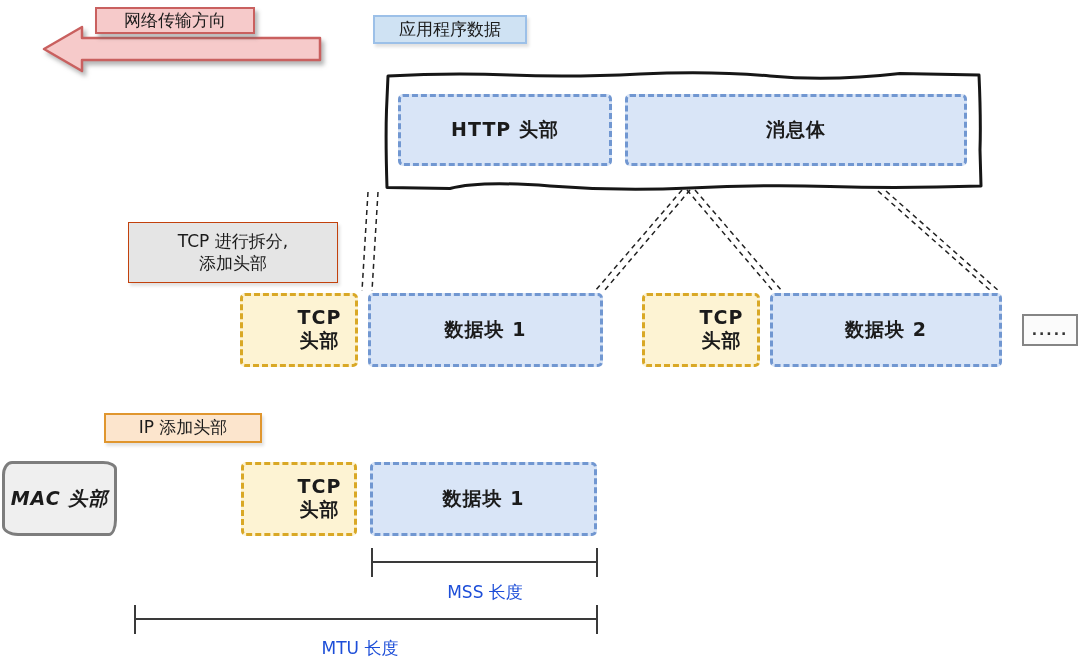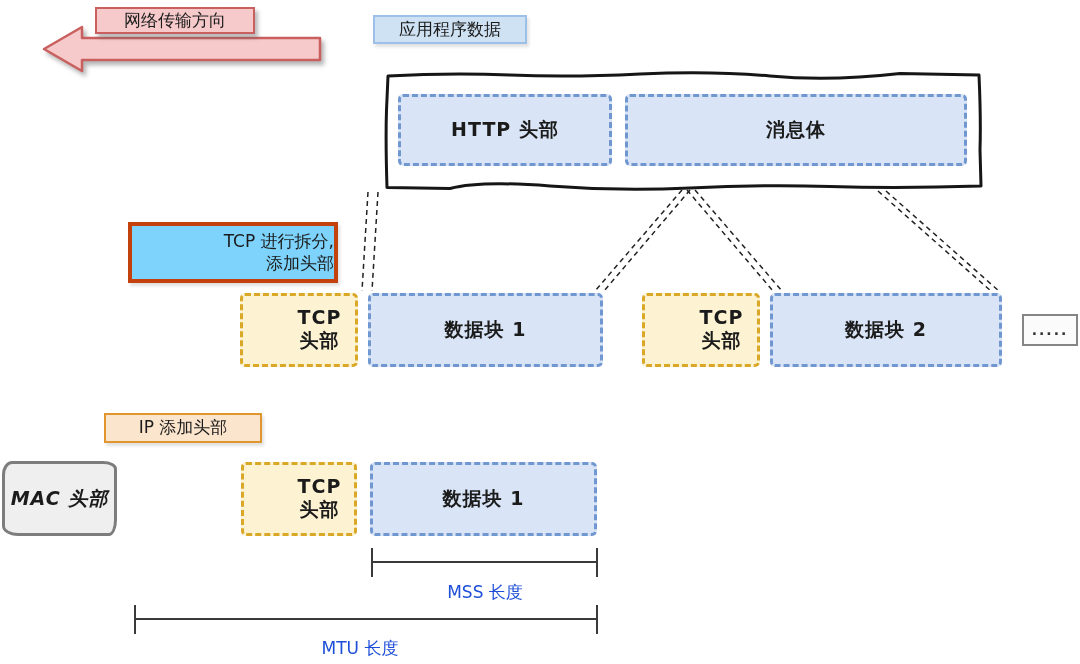--- a/index.html
+++ b/index.html
@@ -8,21 +8,21 @@
     font-family:"DejaVu Sans","Liberation Sans",sans-serif;color:#1b1b1b;border-radius:29px;
   }
   .stage svg.overlay{position:absolute;left:0;top:0;z-index:0;}
   .abs{position:absolute;box-sizing:border-box;z-index:1;display:flex;align-items:center;justify-content:center;text-align:center;}
   .box{font-weight:bold;font-size:19px;letter-spacing:1px;}
   .blue-dashed{background:#d9e5f7;border:3px dashed #7197d1;border-radius:5px;}
   .yellow-dashed{background:#fdf3d3;border:3px dashed #d9a826;border-radius:5px;padding-left:41px;}
   .tag{font-size:17px;line-height:1.25;}
   .tag-pink{background:#f6caca;border:2px solid #c9605f;box-shadow:3px 4px 4px rgba(100,100,100,.45);}
   .tag-blue{background:#cfe2f3;border:2px solid #9cc0e8;box-shadow:2px 3px 3px rgba(0,0,0,.12);}
-  .tag-yellow{background:#7dd3fc;border:4px solid #c2410c;box-shadow:2px 3px 3px rgba(0,0,0,.12);align-items:flex-end;}
+  .tag-yellow{background:#e5e5e5;border:1px solid #c2410c;box-shadow:2px 3px 3px rgba(0,0,0,.12);}
   .tag-orange{background:#fce5cd;border:2px solid #e0962e;box-shadow:2px 3px 3px rgba(0,0,0,.12);}
   .sketch-gray{background:#efefef;border:3px solid #7d7d7d;border-radius:10px 14px 8px 16px / 14px 8px 16px 10px;font-style:italic;}
   .sketch-orange{background:#fbe2c5;border:3px solid #d9952b;border-radius:12px 8px 14px 8px / 8px 14px 8px 12px;}
   .ellipsis-box{background:#fbfbfb;border:2px solid #858585;font-weight:bold;font-size:14px;letter-spacing:2px;color:#333;}
   .measure-label{font-size:17px;color:#1d4ed8;}
 </style>
 </head>
 <body>
 
 <div class="stage">

